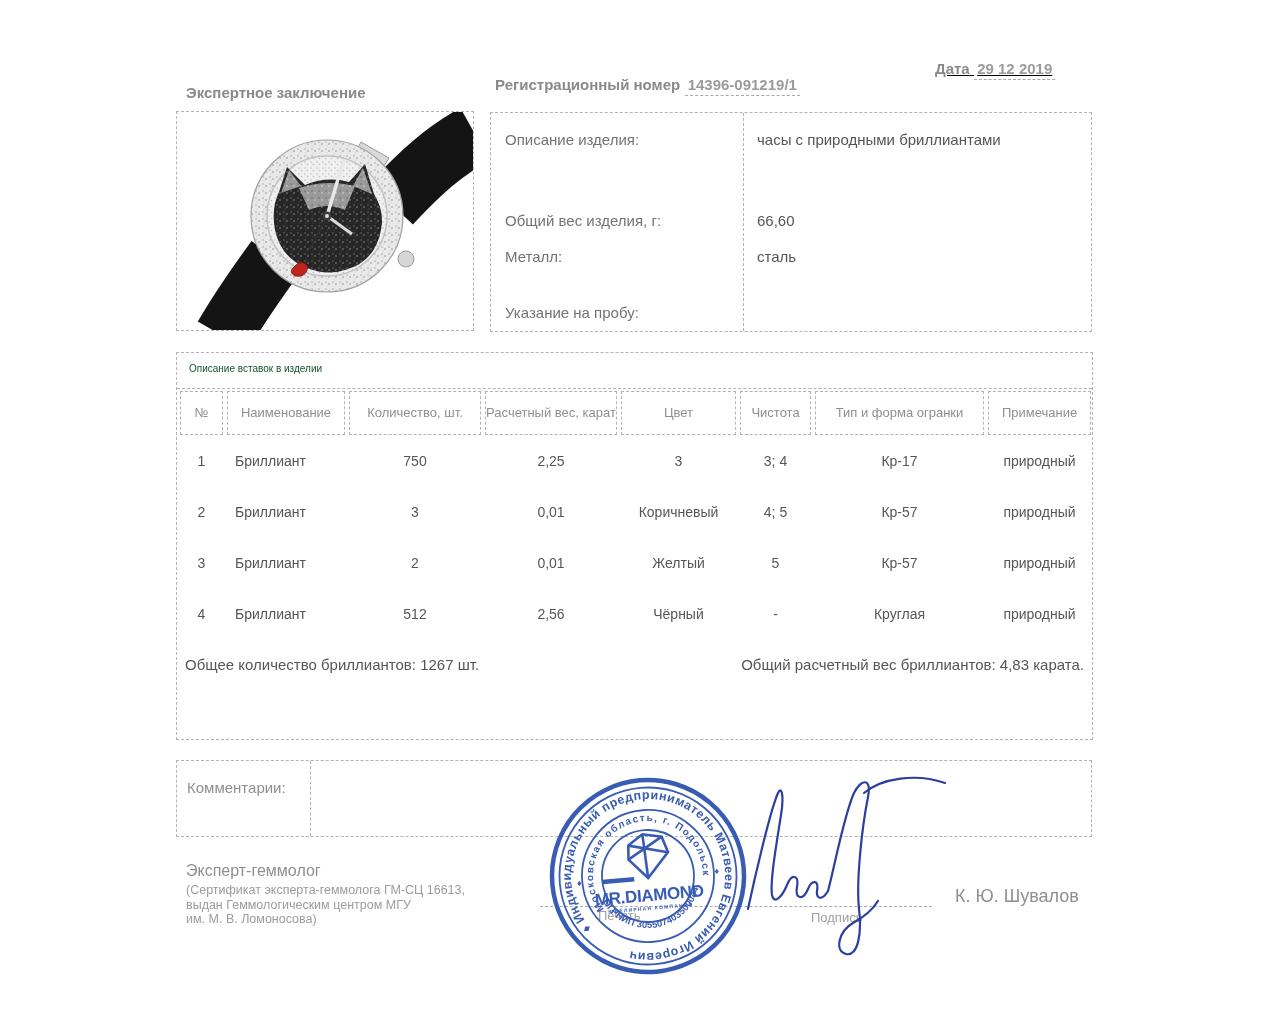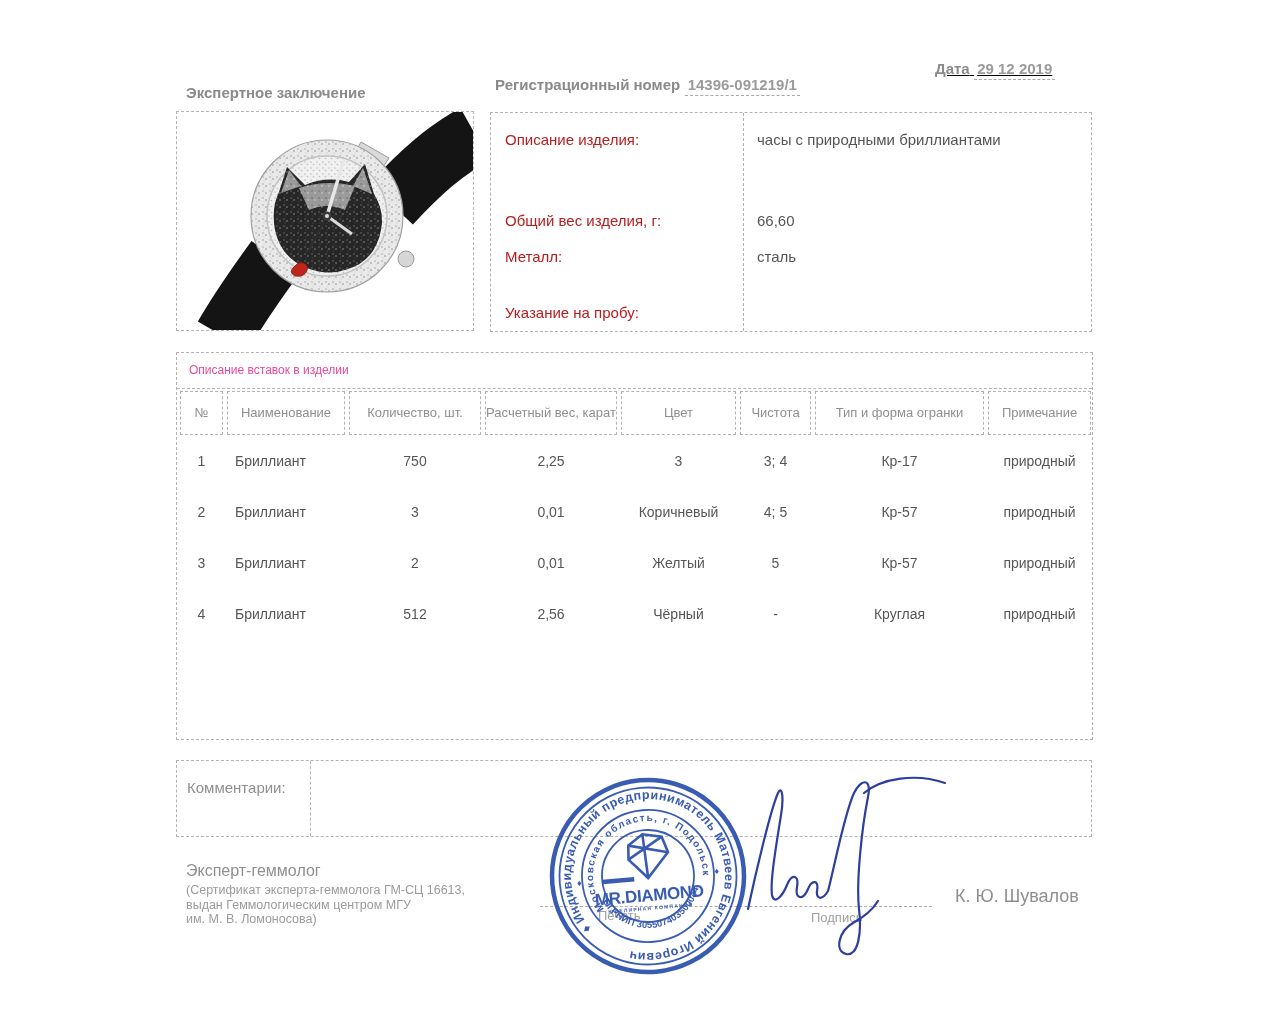--- a/index.html
+++ b/index.html
@@ -5,24 +5,24 @@
   html,body{margin:0;padding:0;background:#ffffff;}
   .page{position:relative;width:1280px;height:1024px;background:#ffffff;overflow:hidden;
         font-family:"Liberation Sans","DejaVu Sans",sans-serif;}
   .abs{position:absolute;}
   
   .h-bold{font-weight:bold;color:#8a8a8a;font-size:15px;}
   .h-val{color:#9b9b9b;font-size:15px;font-weight:bold;border-bottom:1px dashed #a8a8a8;padding:0 3px 2px 3px;}
   
   .dbox{position:absolute;border:1px dashed #b3b3b3;background:#fff;}
   
-  .f-label{position:absolute;left:14px;color:#b91c1c;font-size:15px;}
+  .f-label{position:absolute;left:14px;color:#737373;font-size:15px;}
   .f-value{position:absolute;left:266px;color:#555555;font-size:15px;}
   
-  .t-title{padding:10px 12px 8px 12px;color:#ec4899;font-size:12px;border-bottom:1px dashed #b3b3b3;height:17px;}
+  .t-title{padding:10px 12px 8px 12px;color:#14532d;font-size:10px;border-bottom:1px dashed #b3b3b3;height:17px;}
   .t-grid{display:grid;grid-template-columns:43px 118px 132px 132px 115px 71px 169px 103px;column-gap:4px;margin:0 3px;}
   .th{border:1px dashed #b3b3b3;color:#8f8f8f;font-size:13px;display:flex;align-items:center;justify-content:center;
       text-align:center;height:42px;line-height:1.25;margin-top:2px;}
   .tr{height:51px;}
   .td{color:#565656;font-size:14px;display:flex;align-items:center;justify-content:center;text-align:center;height:51px;}
   .td.name{justify-content:flex-start;padding-left:8px;}
   .t-totals{display:flex;justify-content:space-between;padding:0 8px;margin-top:17px;color:#565656;font-size:15px;}
   
   .c-divider{position:absolute;left:133px;top:0;bottom:0;border-left:1px dashed #b3b3b3;}
   .c-label{position:absolute;left:10px;top:18px;color:#8f8f8f;font-size:15px;}
@@ -158,20 +158,24 @@
     </div>
     <div class="t-grid tr">
       <div class="td">4</div>
       <div class="td name">Бриллиант</div>
       <div class="td">512</div>
       <div class="td">2,56</div>
       <div class="td">Чёрный</div>
       <div class="td">-</div>
       <div class="td">Круглая</div>
       <div class="td">природный</div>
+    </div>
+    <div class="t-totals">
+      <span>Общее количество бриллиантов: 1267 шт.</span>
+      <span>Общий расчетный вес бриллиантов: 4,83 карата.</span>
     </div>
   </div>
 
   <div class="dbox" style="left:176px;top:760px;width:914px;height:75px;">
     <div class="c-divider"></div>
     <span class="c-label">Комментарии:</span>
     <span style="position:absolute;left:145px;top:18px;color:#555;font-size:15px;"></span>
   </div>
 
   <div class="abs expert-title" style="left:186px;top:862px;">Эксперт-геммолог</div>

